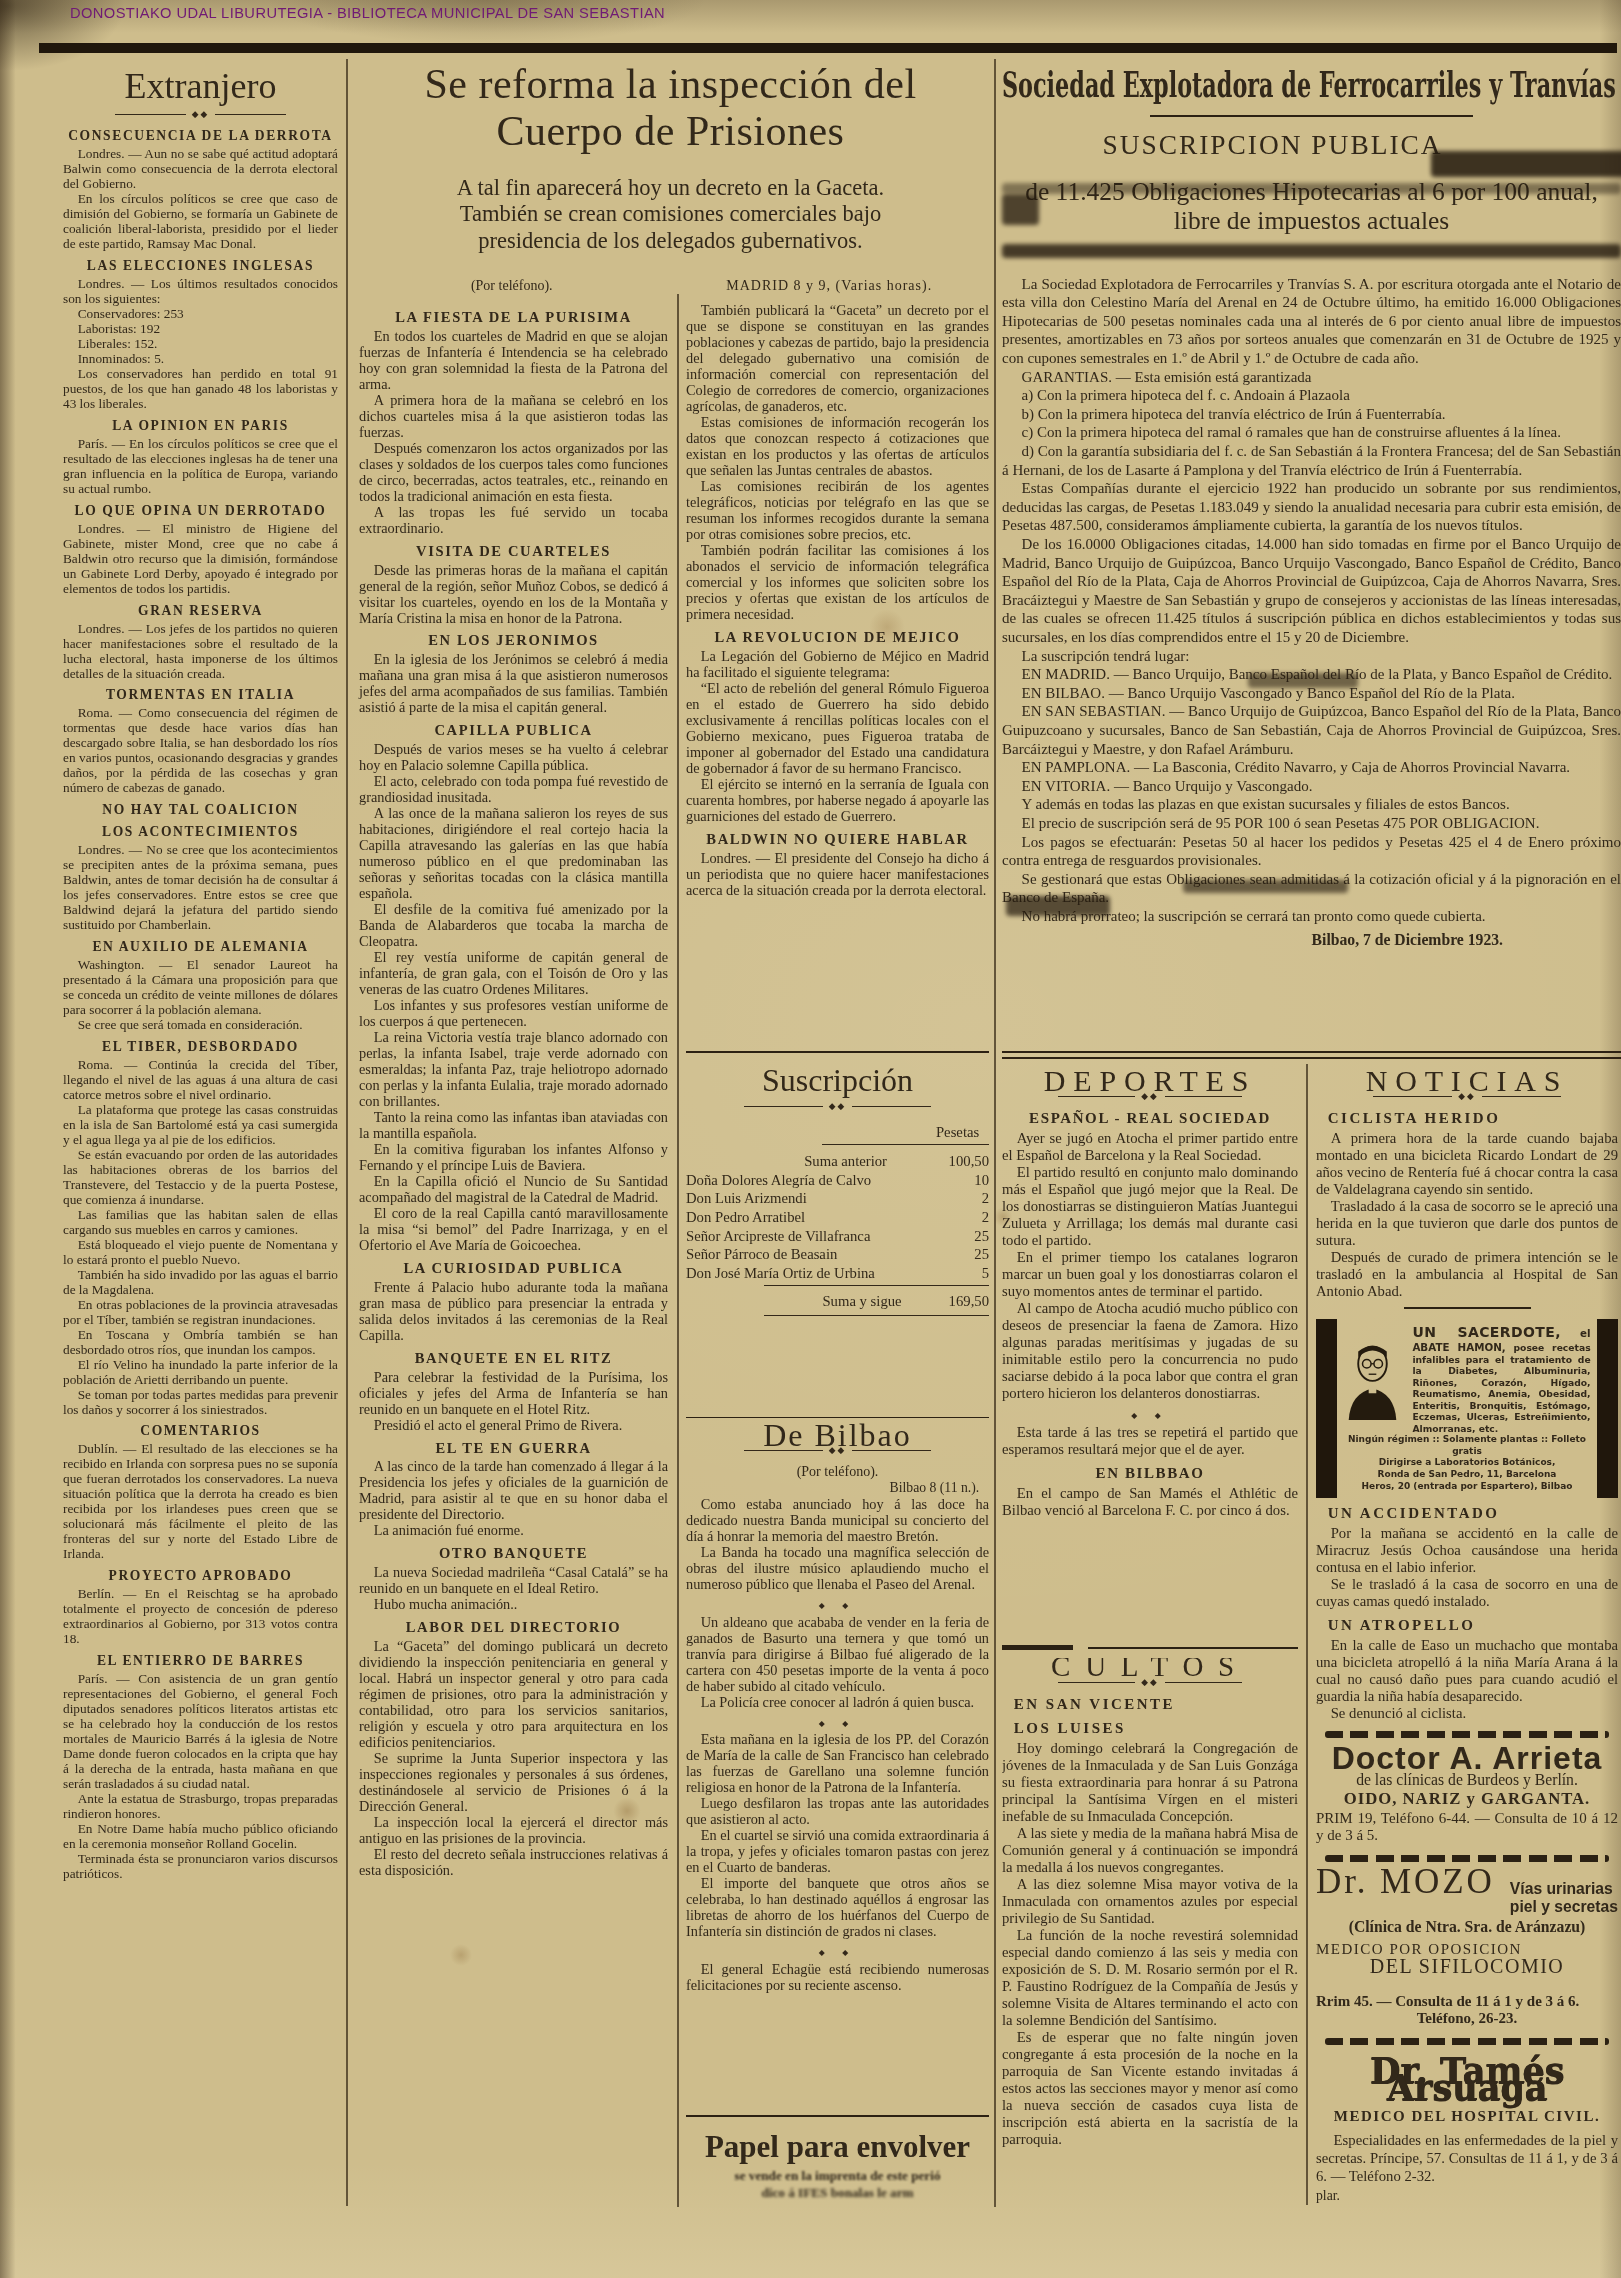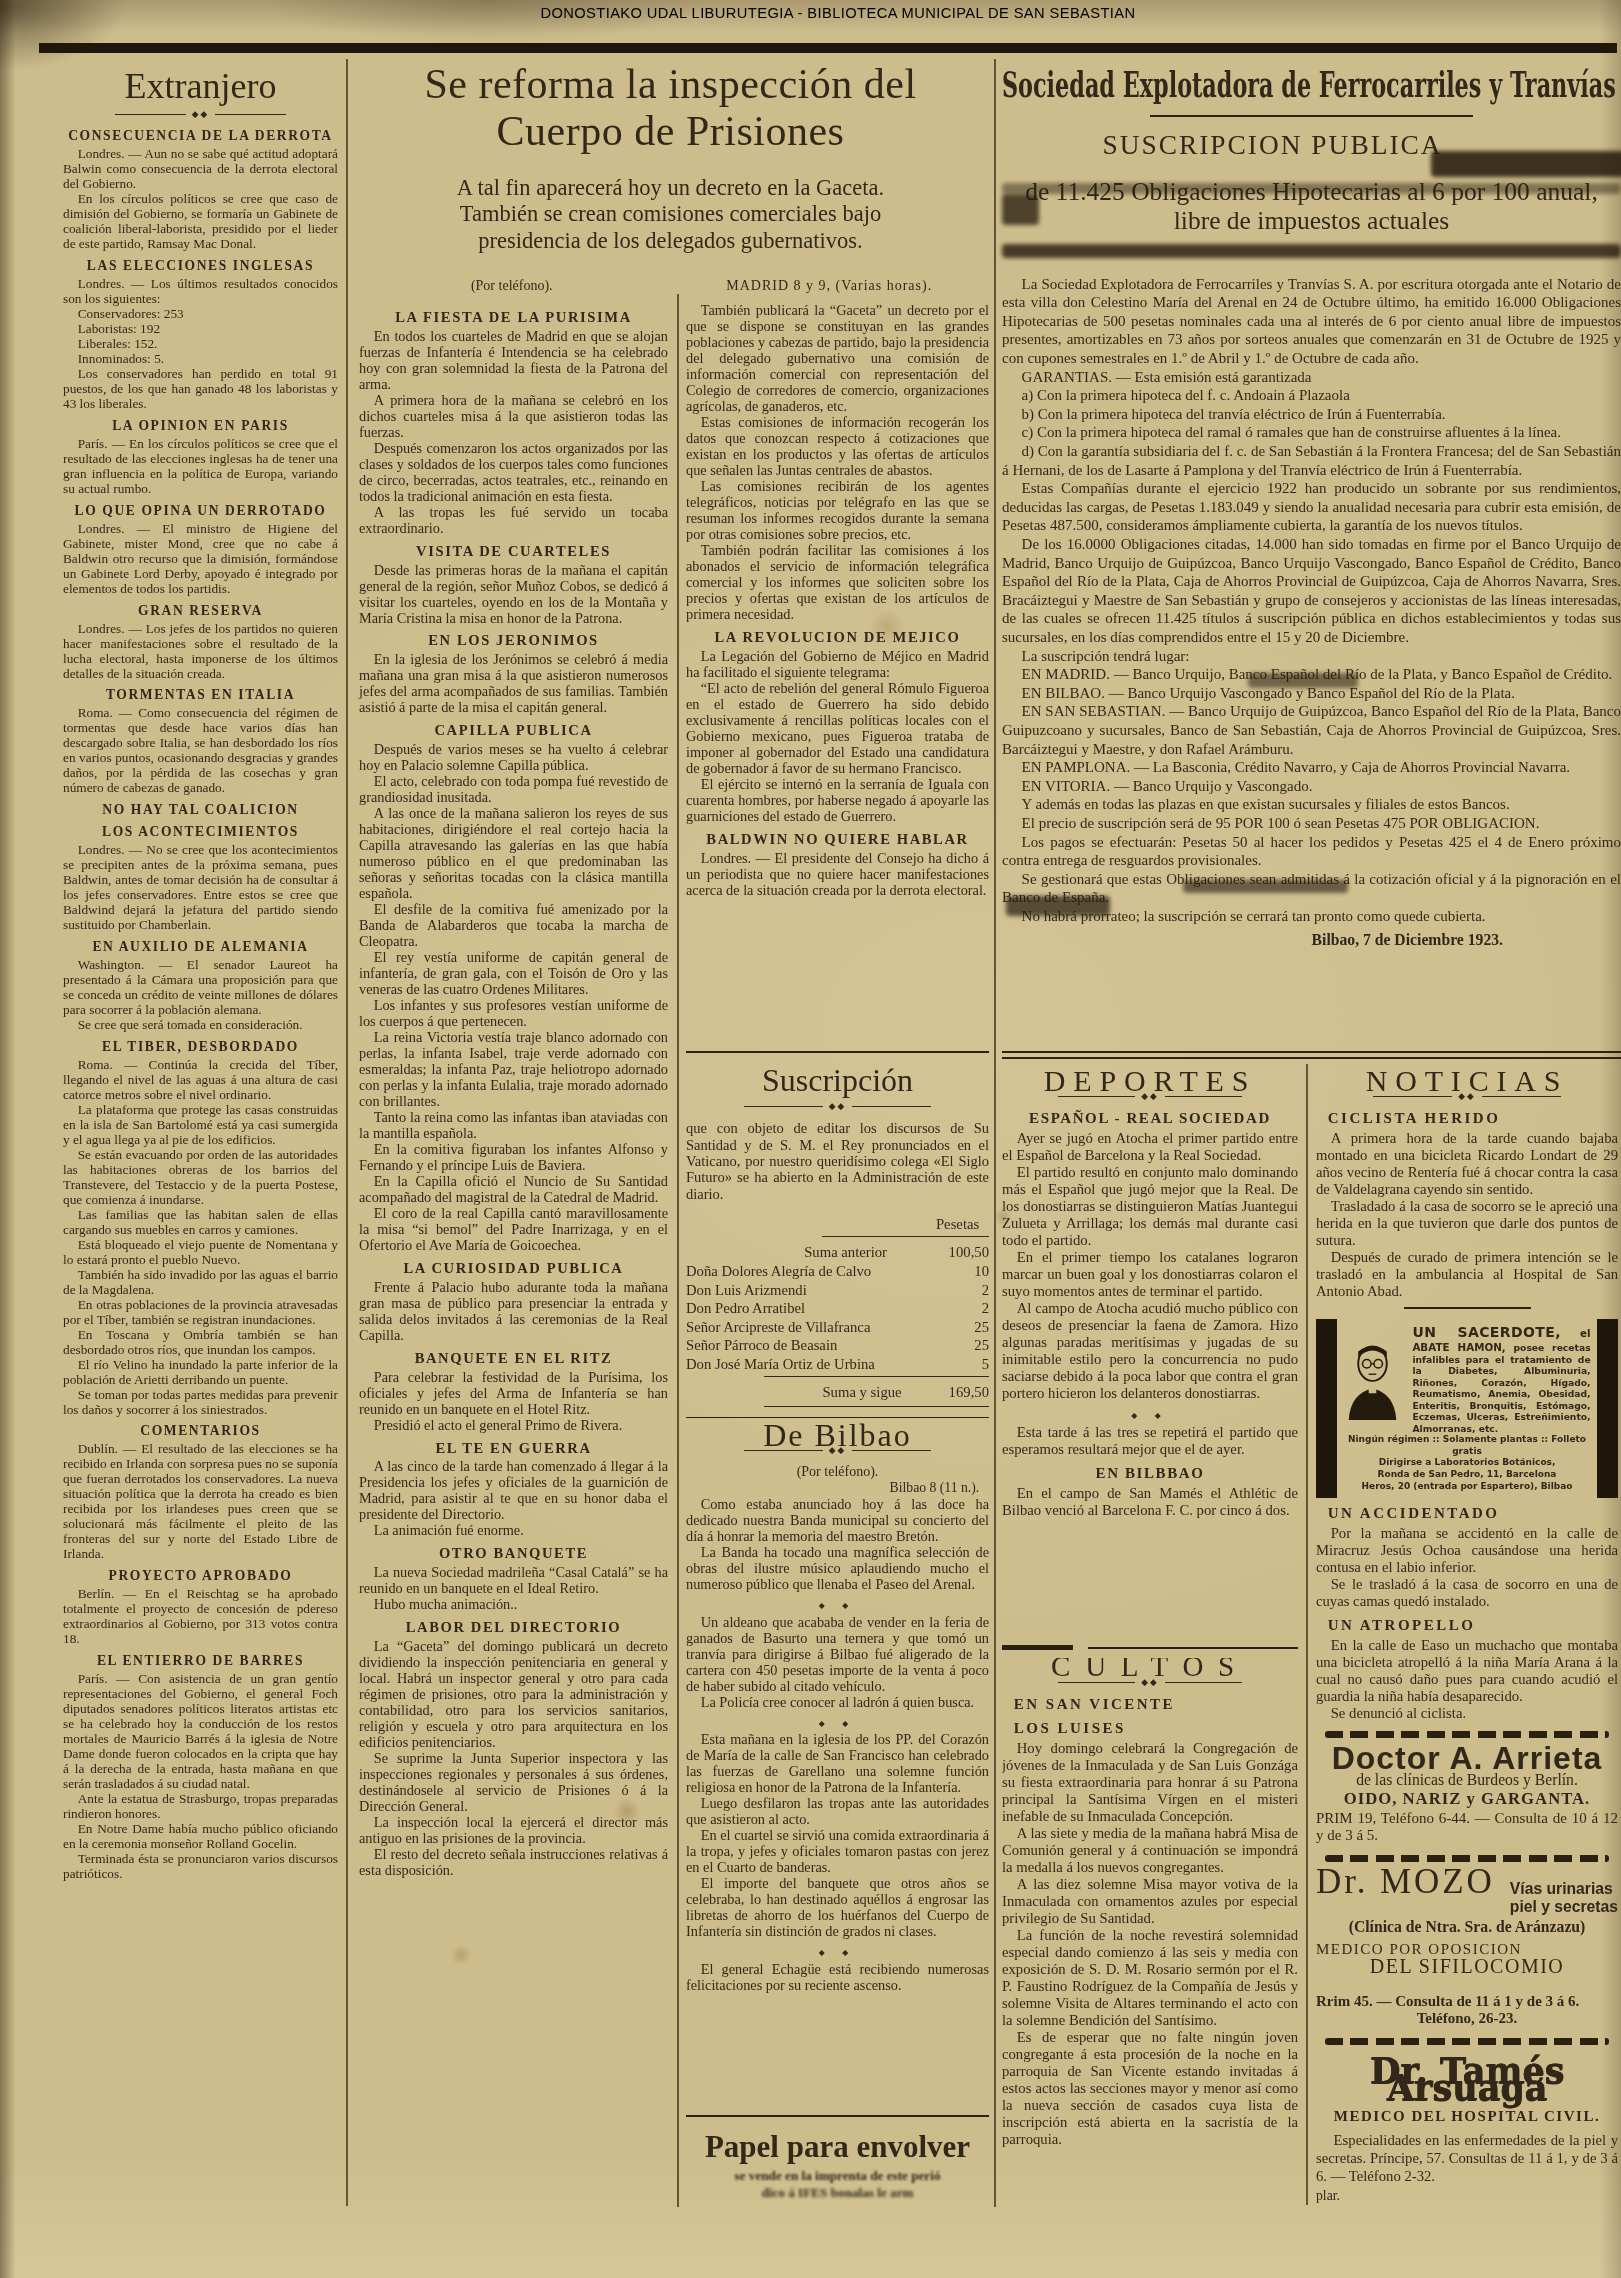--- a/index.html
+++ b/index.html
@@ -15,22 +15,22 @@
       radial-gradient(circle 13.7px at 1003px 1217px, rgba(120,80,30,.28), transparent 70%),
       radial-gradient(circle 25.5px at 887px 627px, rgba(130,90,40,.22), transparent 70%),
       radial-gradient(circle 15.7px at 461px 1955px, rgba(120,80,30,.25), transparent 70%),
       linear-gradient(90deg, rgba(40,25,10,.45), rgba(40,25,10,0) 15.7px),
       linear-gradient(270deg, rgba(40,25,10,.20), rgba(40,25,10,0) 21.6px),
       linear-gradient(180deg, rgba(40,25,10,.22), rgba(40,25,10,0) 33px),
       linear-gradient(0deg, rgba(255,245,215,.18), rgba(255,245,215,0) 118px),
       radial-gradient(ellipse 1176px 882px at 60% 45%, rgba(255,250,230,.10), transparent 70%);
   }
   .abs{position:absolute;}
-  .scan-header{position:absolute;left:0;right:0;top:4.9px;text-align:center;padding-left:55px;
-    font-family:"Liberation Sans","DejaVu Sans",sans-serif;font-size:14.7px;letter-spacing:0.4px;color:#000000;}
+  .scan-header{position:absolute;left:0;right:0;top:4.9px;text-align:left;padding-left:70px;
+    font-family:"Liberation Sans","DejaVu Sans",sans-serif;font-size:14.7px;letter-spacing:0.4px;color:#701a75;}
   .top-rule{position:absolute;left:39px;top:43px;width:1578px;height:9.8px;background:#20170c;}
   .vrule{position:absolute;width:2px;background:#473923;opacity:.8;}
   .hrule{position:absolute;border-top:2px solid #2c2113;}
   .hrule.dbl{border-bottom:2px solid #2c2113;height:3.9px;}
 
   .col{position:absolute;}
   .b1{font-size:13.3px;line-height:15px;}
   .b2{font-size:14.3px;line-height:16px;}
   .b3{font-size:14.7px;line-height:17px;}
   .para{margin:0;text-indent:14.7px;text-align:justify;}
@@ -257,21 +257,20 @@
       <p class="para">Londres. — El presidente del Consejo ha dicho á un periodista que no quiere hacer manifestaciones acerca de la situación creada por la derrota electoral.</p>
     </div>
 </section>
 
 <div class="hrule" style="left:686px;top:1051px;width:303px;"></div>
 <section class="col" style="left:686px;top:1062px;width:303px;">
   <h2 class="sec-title susc-title">Suscripción</h2>
   <div class="orn">
       <span class="orn-d"></span>
     </div>
-  <p class="susc-intro">que con objeto de editar los discursos de Su Santidad y de S. M. el Rey pronunciados en el Vaticano, por nuestro queridísimo colega «El Siglo Futuro» se ha abierto en la Administración de este diario.</p>
   <div class="pesetas-label">Pesetas</div>
   <div class="rule-right"></div>
   <div>
       <div class="donor-row">
         <span class="donor-name">Suma anterior</span>
         <span class="donor-amount">100,50</span>
       </div>
       <div class="donor-row">
         <span class="donor-name">Doña Dolores Alegría de Calvo</span>
         <span class="donor-amount">10</span>

